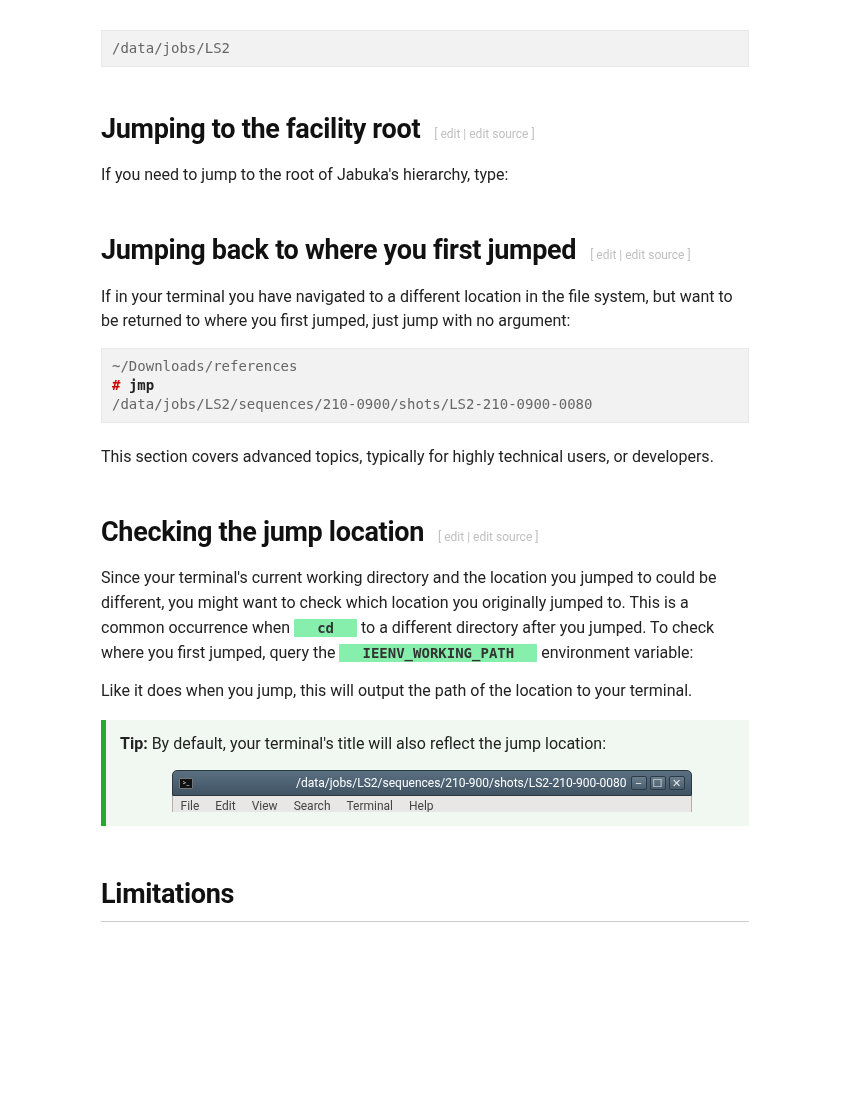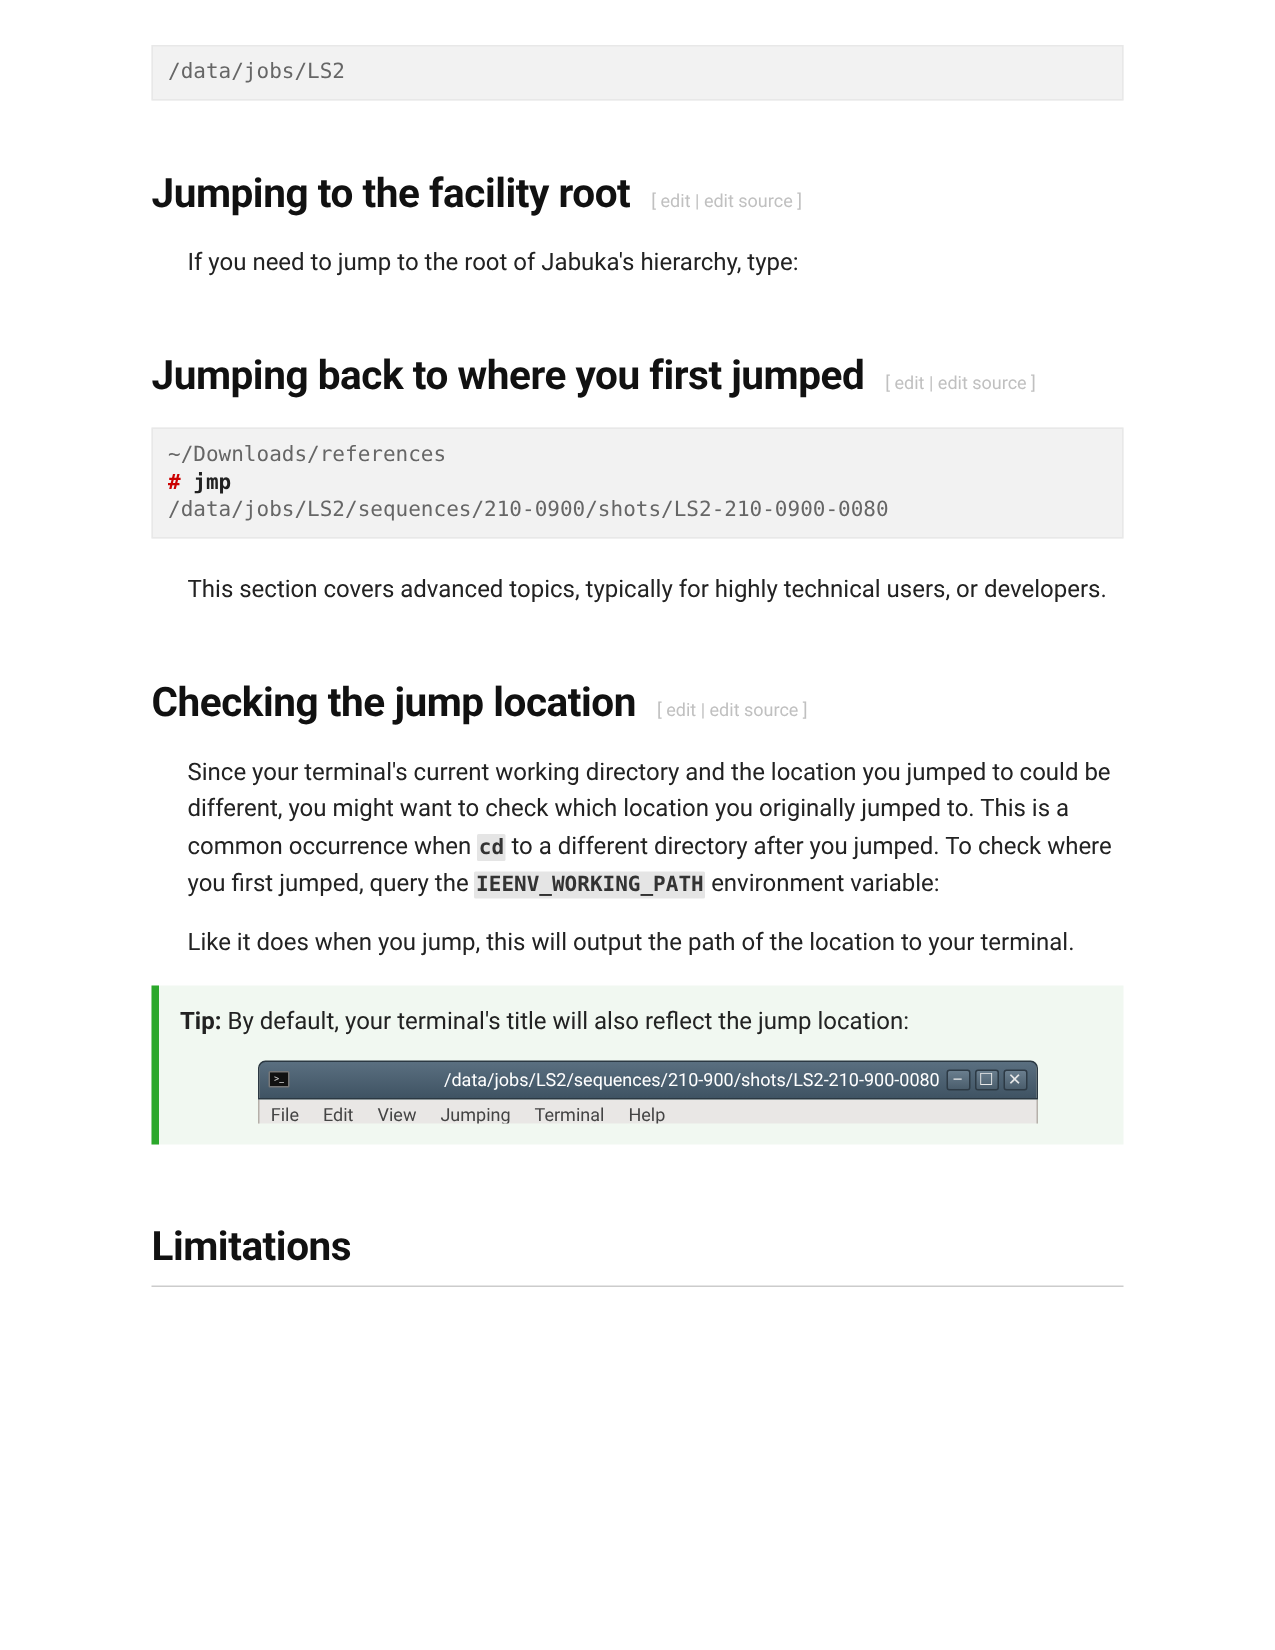--- a/index.html
+++ b/index.html
@@ -8,22 +8,22 @@
 pre.code { background: #f2f2f2; border: 1px solid #e8e8e8; padding: 8px 10px; font-family: "Menlo", "Consolas", "DejaVu Sans Mono", monospace; font-size: 14px; line-height: 1.35; color: #666; white-space: pre; overflow: hidden; }
 pre.code .hash { color: #c00; font-weight: 700; }
 pre.code .cmd { color: #222; font-weight: 700; }
 pre.code .kw { color: #0a0; font-weight: 700; }
 h2 { font-size: 27px; font-weight: 700; margin: 42px 0 0 0; display: inline; color: #111; letter-spacing: -0.3px; }
 h1 { font-size: 27px; font-weight: 700; margin: 44px 0 0 0; display: block; border-bottom: 1px solid #ccc; padding-bottom: 6px; color: #111; letter-spacing: -0.3px; }
 h1 .editlinks, h2 + .editlinks { font-size: 12px; font-weight: 400; color: #c0c0c0; margin-left: 10px; }
 .editlinks a { color: #c0c0c0; text-decoration: none; }
 .h2wrap { margin-top: 42px; }
 .h1wrap { margin-top: 48px; }
-p.body { margin-top: 14px; color: #222; line-height: 1.55; margin-left: 24px; }
-code.inline { background: #e5e5e5; padding: 1px 1px; font-family: "Menlo", "Consolas", monospace; font-size: 14px; font-weight: 700; color: #333; border-radius: 1px; }
+p.body { margin-top: 14px; color: #222; line-height: 1.55; }
+code.inline { background: #86efac; padding: 1px 23px; font-family: "Menlo", "Consolas", monospace; font-size: 14px; font-weight: 700; color: #333; border-radius: 1px; }
 .codewrap { margin-top: 14px; }
 .tipbox { margin-top: 16px; background: #f1f8f1; border-left: 5px solid #2ba82b; padding: 12px 6px 14px 14px; }
 .tipbox .tiplabel { font-weight: 700; }
 .termshot { margin: 14px auto 0 auto; width: 520px; }
 .termtitle { background: linear-gradient(#5a6f80, #3f5363); border: 1px solid #2b3842; border-radius: 5px 5px 0 0; height: 26px; display: flex; align-items: center; color: #fff; font-size: 12px; padding: 0 6px; position: relative; }
 .termtitle .ticon { width: 14px; height: 11px; background: #111; border: 1px solid #777; border-radius: 1px; display: inline-flex; align-items: center; justify-content: center; font-size: 7px; color: #ccc; line-height: 1; padding-left: 1px; }
 .termtitle .ttext { flex: 1; text-align: right; font-weight: 400; padding: 0 4px; white-space: nowrap; }
 .winbtns { display: flex; gap: 3px; }
 .winbtn { width: 16px; height: 14px; background: linear-gradient(#6a7e8e, #4a5d6c); border: 1px solid #2d3a45; border-radius: 2px; color: #e8e8e8; font-size: 11px; display: flex; align-items: center; justify-content: center; line-height: 1; }
 .termmenu { background: #e9e7e5; border-left: 1px solid #b5b0a9; border-right: 1px solid #b5b0a9; height: 16px; color: #444; font-size: 12px; padding: 1px 8px 0 8px; overflow: hidden; white-space: nowrap; }
@@ -40,20 +40,21 @@
   <div class="h2wrap">
     <h2>Jumping to the facility root</h2>
     <span class="editlinks">[ <a>edit</a> | <a>edit source</a> ]</span>
   </div>
   <p class="body">If you need to jump to the root of Jabuka's hierarchy, type:</p>
 
   <div class="h2wrap">
     <h2>Jumping back to where you first jumped</h2>
     <span class="editlinks">[ <a>edit</a> | <a>edit source</a> ]</span>
   </div>
+  <p class="body">If in your terminal you have navigated to a different location in the file system, but want to be returned to where you first jumped, just jump with no argument:</p>
   <div class="codewrap">
 <pre class="code"><span>~/Downloads/references</span>
 <span class="hash">#</span> <span class="cmd">jmp</span>
 <span>/data/jobs/LS2/sequences/210-0900/shots/LS2-210-0900-0080</span></pre>
   </div>
 
   <p class="body" style="margin-top:22px;">This section covers advanced topics, typically for highly technical users, or developers.</p>
 
   <div class="h2wrap">
     <h2>Checking the jump location</h2>
@@ -68,21 +69,21 @@
       <div class="termtitle">
         <span class="ticon">&gt;_</span>
         <span class="ttext">/data/jobs/LS2/sequences/210-900/shots/LS2-210-900-0080</span>
         <span class="winbtns">
           <span class="winbtn">–</span>
           <span class="winbtn">☐</span>
           <span class="winbtn">✕</span>
         </span>
       </div>
       <div class="termmenu">
-        <span>File</span><span>Edit</span><span>View</span><span>Jumping</span><span>Terminal</span><span>Help</span>
+        <span>File</span><span>Edit</span><span>View</span><span>Search</span><span>Terminal</span><span>Help</span>
       </div>
     </div>
   </div>
 
   <div class="h1wrap">
     <h1><span>Limitations</span></h1>
   </div>
 
 </div>
 

